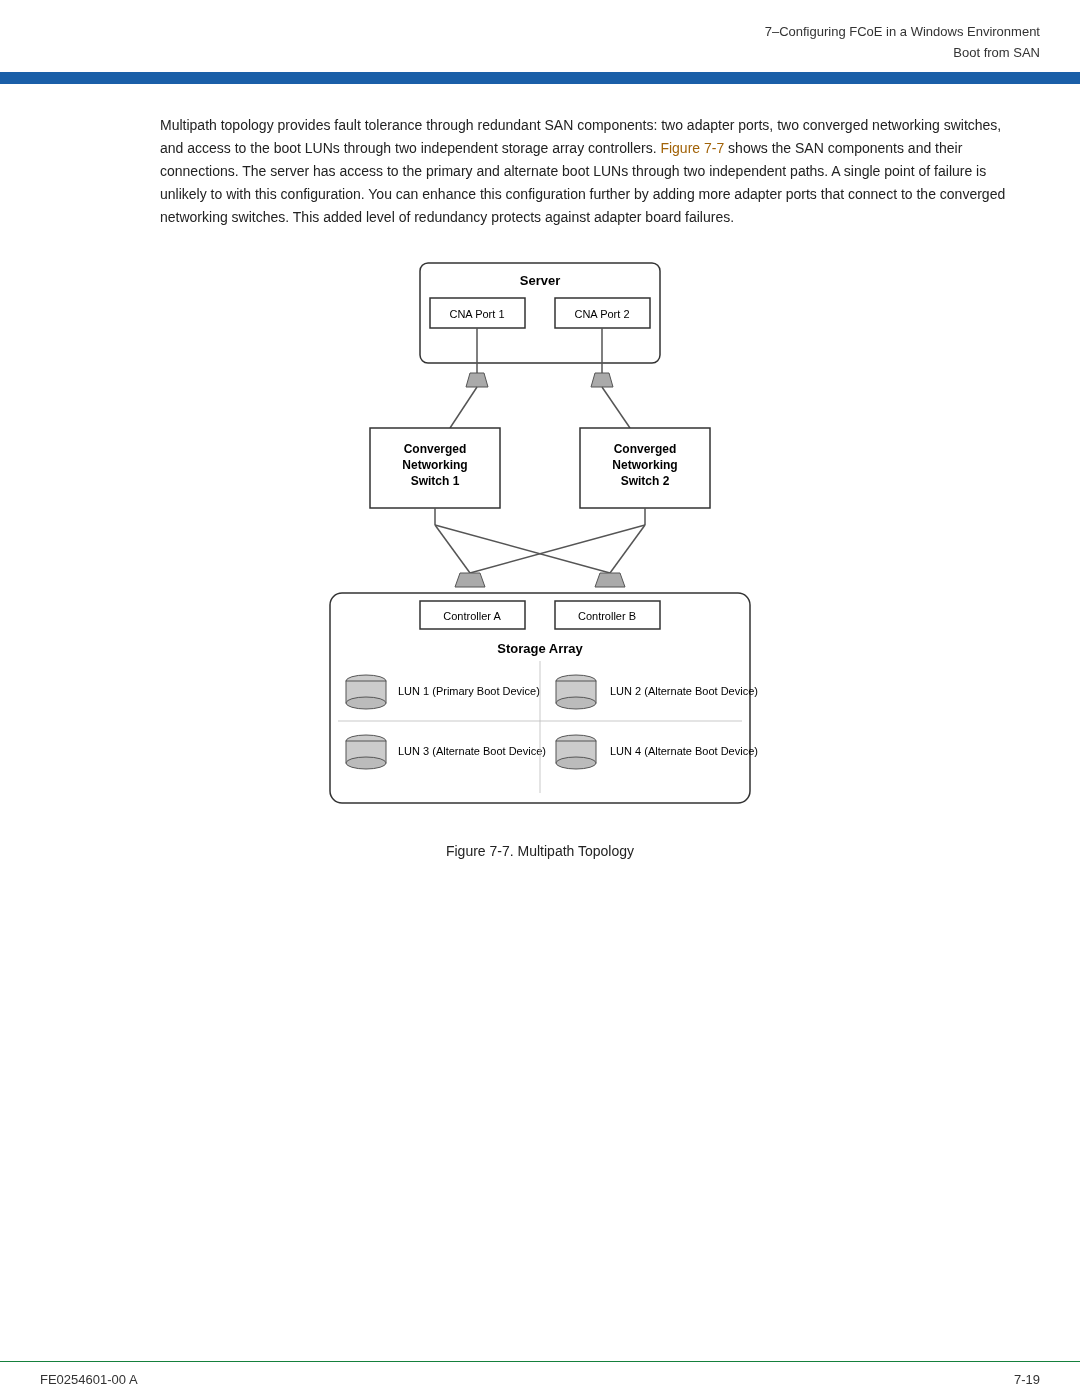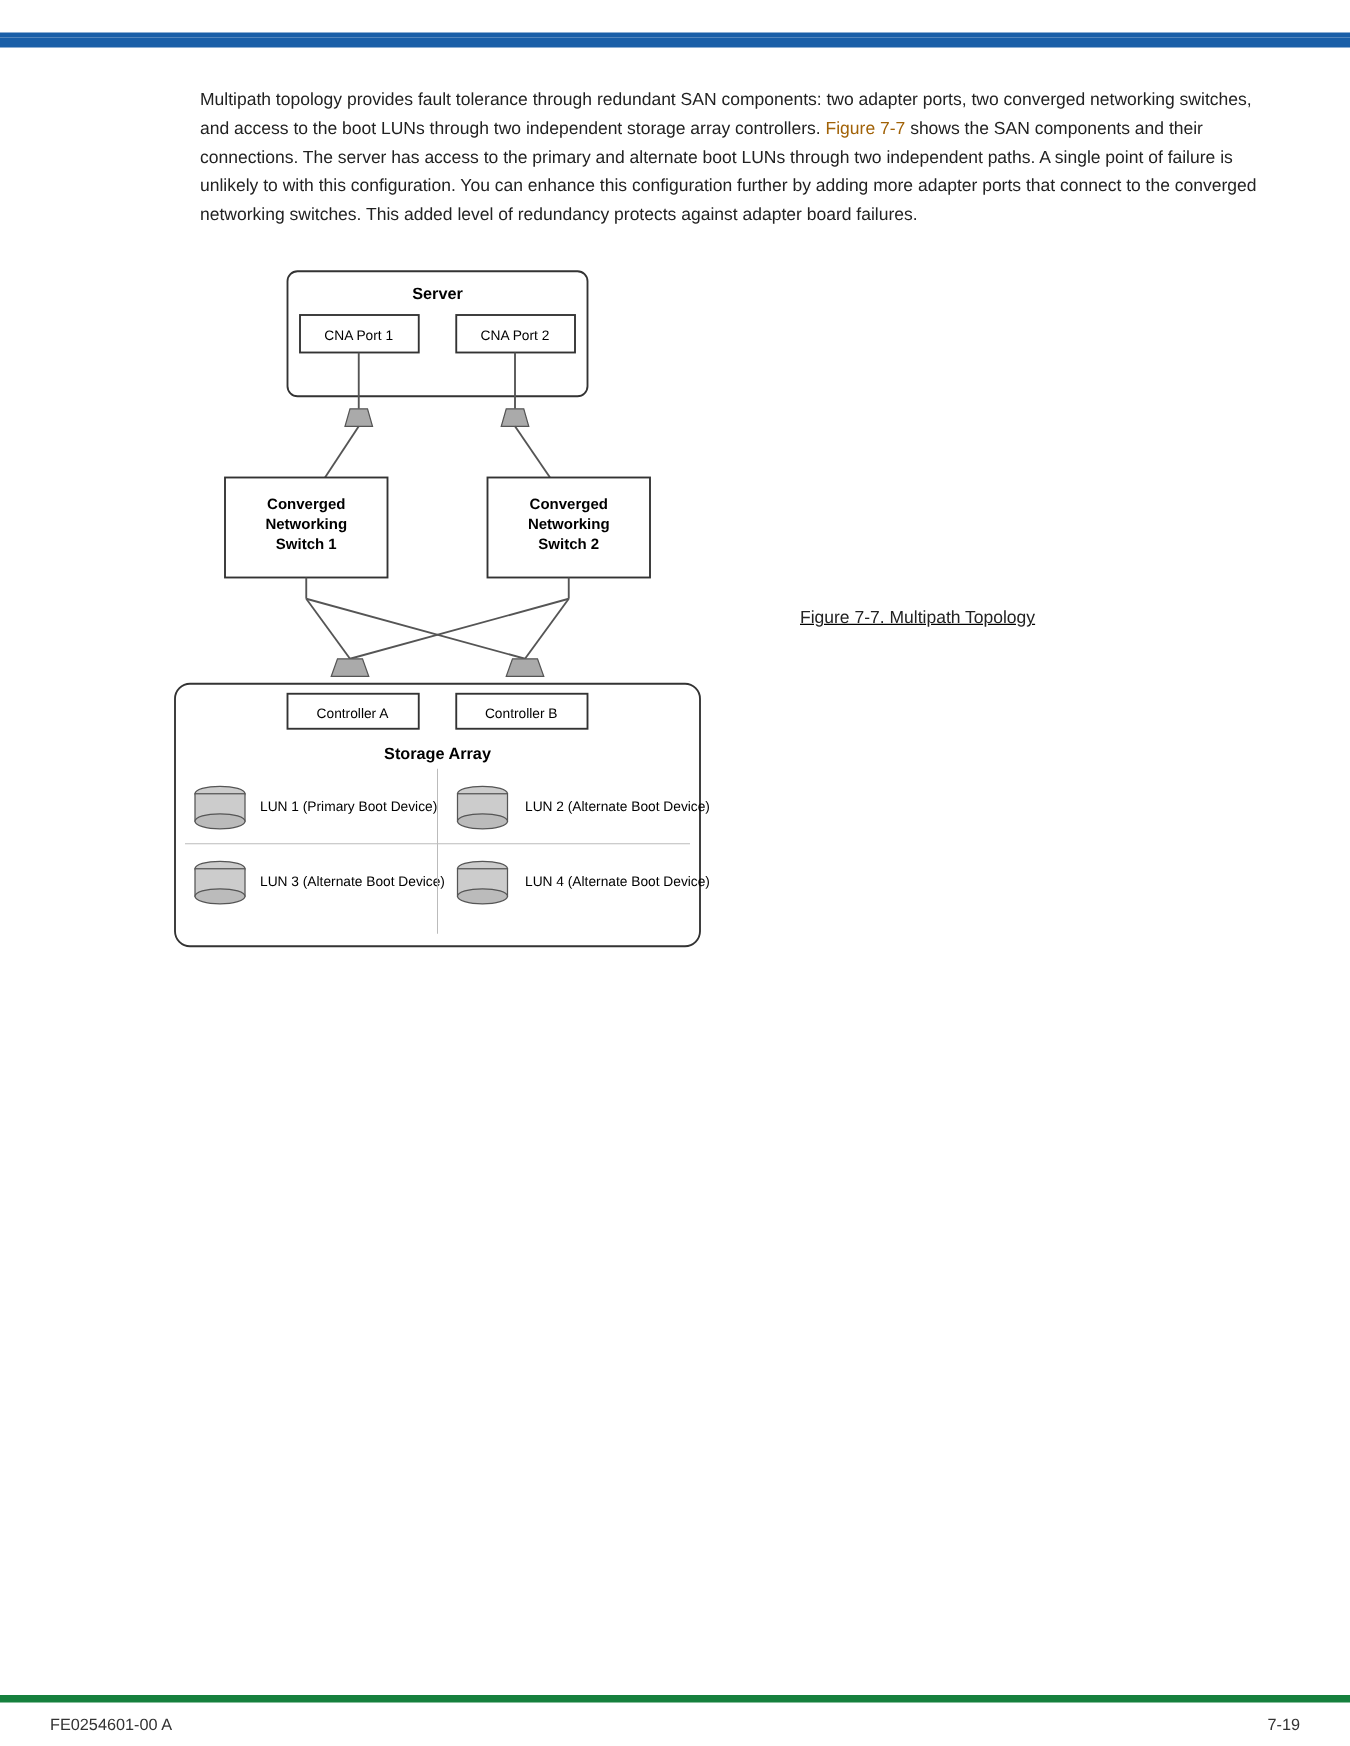--- a/index.html
+++ b/index.html
@@ -68,61 +68,64 @@
     }
 
     .body-text a, .link {
       color: #a16207;
       text-decoration: none;
     }
 
     
     .diagram-container {
       display: flex;
-      flex-direction: row;
+      flex-direction: column;
       align-items: center;
       margin: 20px 0 10px 0;
-      text-decoration: underline;
     }
 
     .diagram-svg-wrap {
       width: 580px;
     }
 
     .figure-caption {
       text-align: center;
       font-size: 14px;
       color: #222;
       margin-top: 27px;
       margin-bottom: 20px;
     }
 
     
     .footer {
       position: absolute;
       bottom: 0;
       left: 0;
       right: 0;
-      border-top: 6px solid #15803d;
+      border-top: 1px solid #15803d;
       display: flex;
       justify-content: space-between;
       padding: 10px 40px;
       font-size: 13px;
       color: #333;
     }
     .box {
       fill: #fff;
       stroke: #333;
       stroke-width: 1.5;
     }
   </style>
 </head>
 <body>
 
 <div class="header">
+  <div class="header-text">
+    <div>7–Configuring FCoE in a Windows Environment</div>
+    <div>Boot from SAN</div>
+  </div>
 </div>
 
 <div class="blue-bar"></div>
 
 <div class="content">
 
 
   <p class="body-text">
     <span>Multipath topology provides fault tolerance through redundant SAN components: two adapter ports, two converged networking switches, and access to the boot LUNs through two independent storage array controllers. </span><a class="link">Figure 7-7</a><span> shows the SAN components and their connections. The server has access to the primary and alternate boot LUNs through two independent paths. A single point of failure is unlikely to with this configuration. You can enhance this configuration further by adding more adapter ports that connect to the converged networking switches. This added level of redundancy protects against adapter board failures.</span>
   </p>

